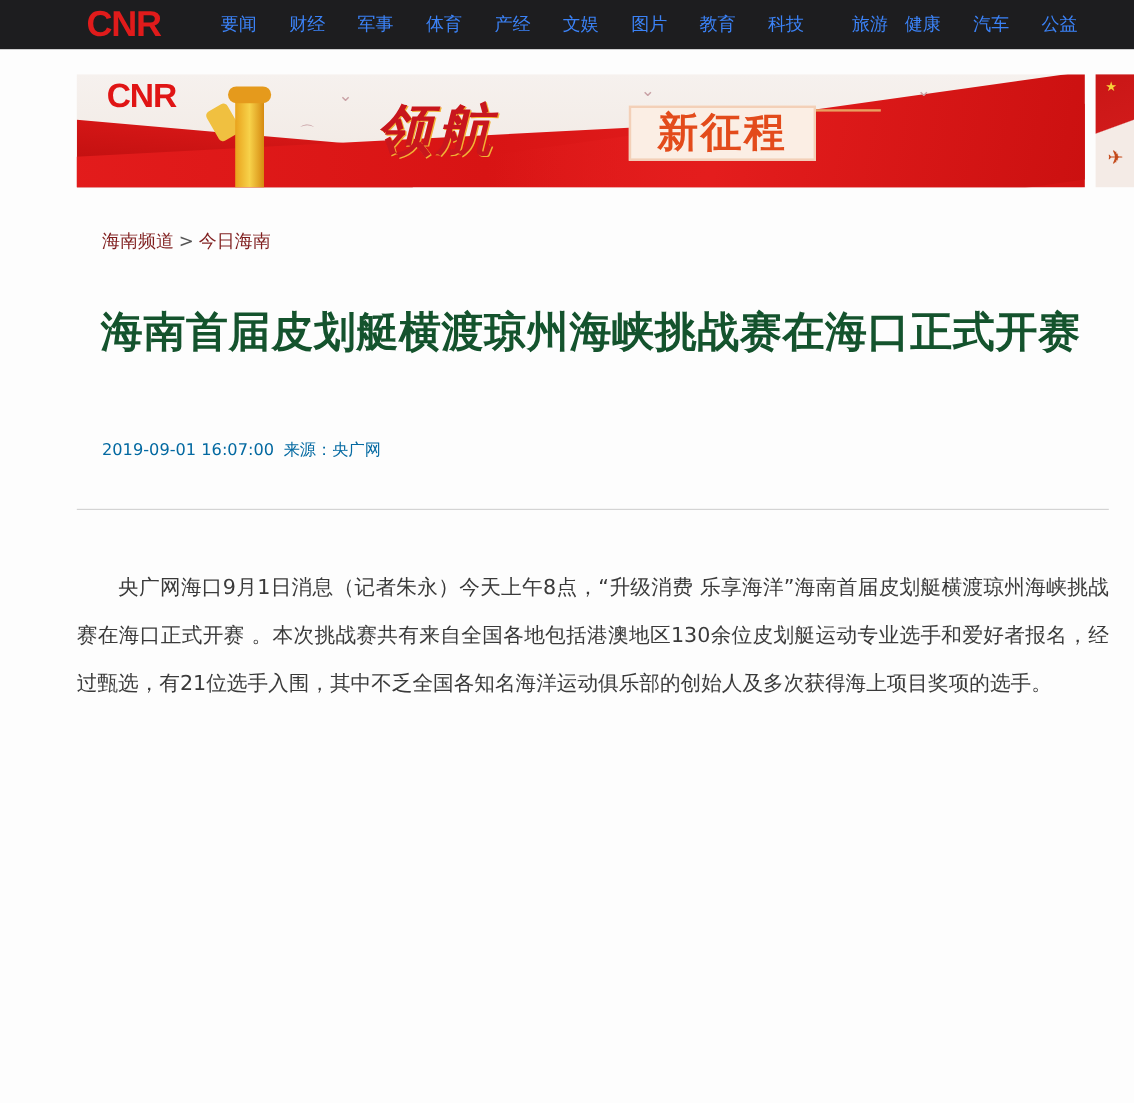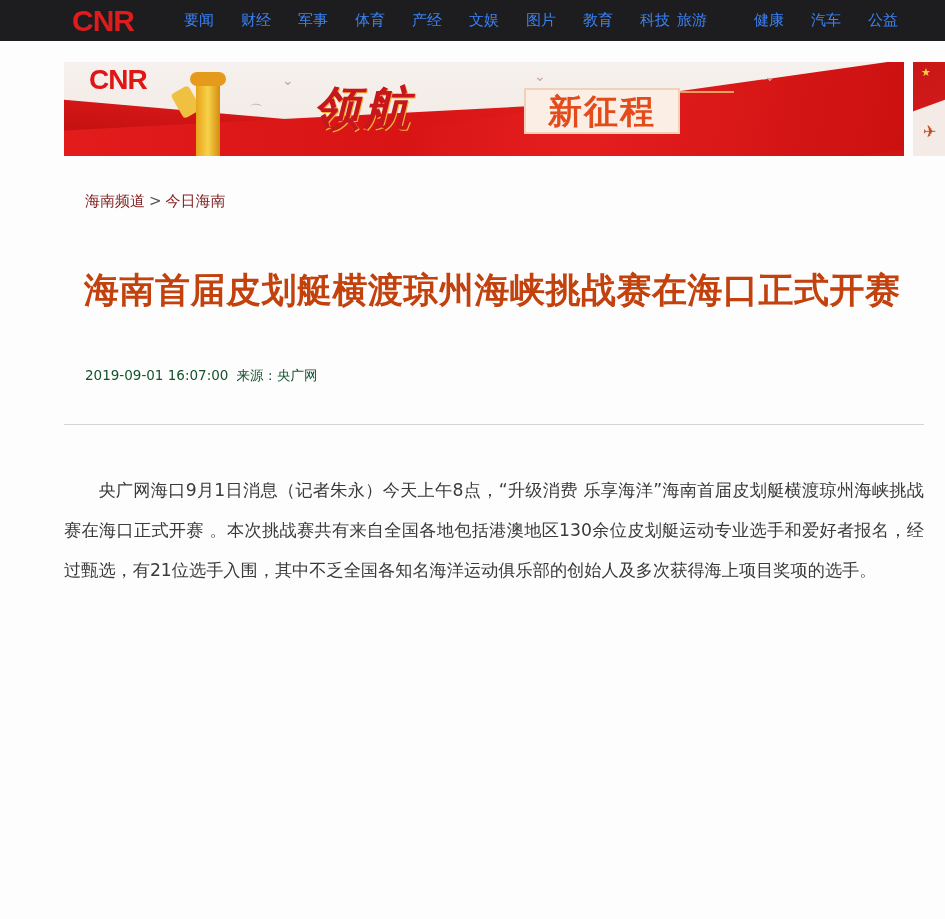--- a/index.html
+++ b/index.html
@@ -27,23 +27,23 @@
     .banner-side { position: absolute; left: 913px; top: 62px; width: 40px; height: 94px; overflow: hidden; background: linear-gradient(160deg, #c91616 0%, #d01a1a 45%, #f4ebe6 46%, #f4ebe6 100%); }
     .banner-side .star { position: absolute; left: 8px; top: 4px; color: #f7d23a; font-size: 11px; }
     .banner-side .bird2 { position: absolute; left: 10px; top: 60px; color: #c44a1a; font-size: 16px; }
 
     
     .breadcrumb { position: absolute; left: 85px; top: 191px; font-size: 15px; line-height: 20px; color: #555; white-space: nowrap; }
     .breadcrumb a { color: #7f1d1d; text-decoration: none; cursor: pointer; text-align: center; }
     .breadcrumb .sep { margin: 0 4px; color: #555; }
 
     
-    .headline { position: absolute; left: 84px; top: 266px; width: 840px; font-family: "DejaVu Sans", sans-serif; font-weight: bold; font-size: 35px; line-height: 48px; color: #c2410c; letter-spacing: 0.5px; }
+    .headline { position: absolute; left: 84px; top: 253px; width: 840px; font-family: "DejaVu Sans", sans-serif; font-weight: bold; font-size: 35px; line-height: 48px; color: #14532d; letter-spacing: 0.5px; }
 
-    .meta { position: absolute; left: 85px; top: 366px; font-size: 13.5px; line-height: 18px; color: #14532d; white-space: nowrap; }
+    .meta { position: absolute; left: 85px; top: 366px; font-size: 13.5px; line-height: 18px; color: #0369a1; white-space: nowrap; }
     .meta .source { margin-left: 8px; }
 
     .divider { position: absolute; left: 64px; top: 424px; width: 860px; height: 1px; background: #d4d4d4; }
 
     
     .article { position: absolute; left: 64px; top: 470px; width: 860px; }
     .article p { font-size: 17.2px; line-height: 40px; color: #3a3a3a; text-indent: 2em; text-align: justify; letter-spacing: 0px; }
   </style>
 </head>
 <body>
@@ -52,21 +52,21 @@
   <div class="logo">CNR</div>
   <span class="nav-item" style="left:184px">要闻</span>
   <span class="nav-item" style="left:241px">财经</span>
   <span class="nav-item" style="left:298px">军事</span>
   <span class="nav-item" style="left:355px">体育</span>
   <span class="nav-item" style="left:412px">产经</span>
   <span class="nav-item" style="left:469px">文娱</span>
   <span class="nav-item" style="left:526px">图片</span>
   <span class="nav-item" style="left:583px">教育</span>
   <span class="nav-item" style="left:640px">科技</span>
-  <span class="nav-item" style="left:677px">旅游</span>
+  <span class="nav-item" style="left:710px">旅游</span>
   <span class="nav-item" style="left:754px">健康</span>
   <span class="nav-item" style="left:811px">汽车</span>
   <span class="nav-item" style="left:868px">公益</span>
 </div>
 
 <div class="banner">
   <div class="wave3"></div>
   <div class="wave"></div>
   <div class="wave2"></div>
   <div class="cnr">CNR</div>

